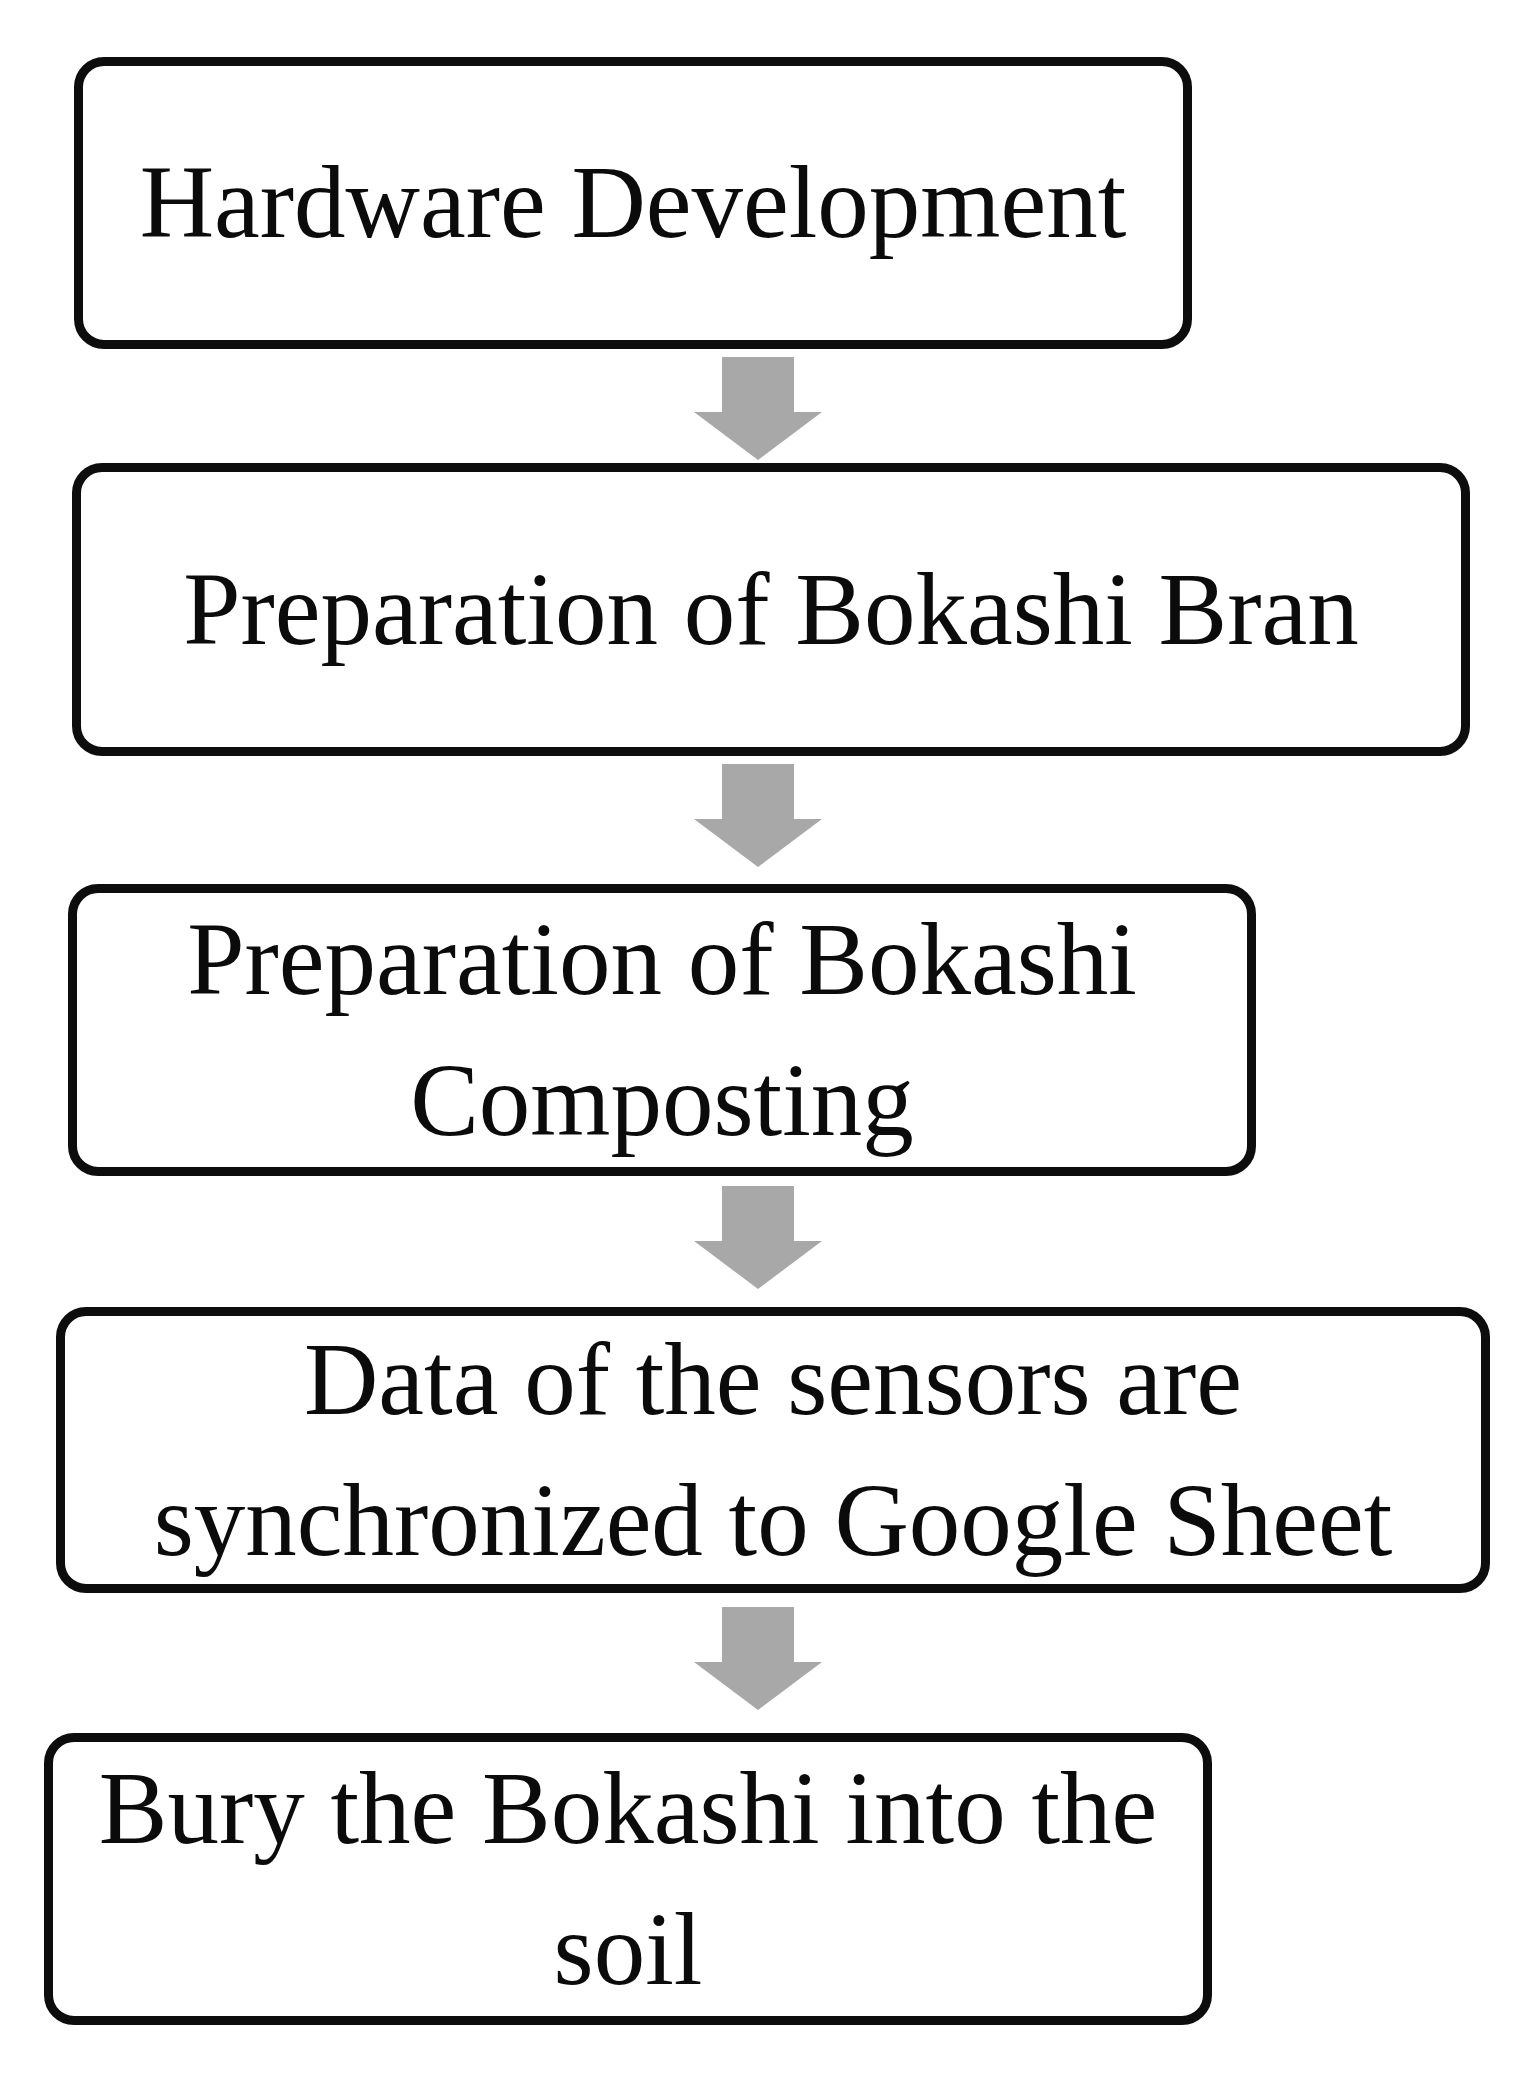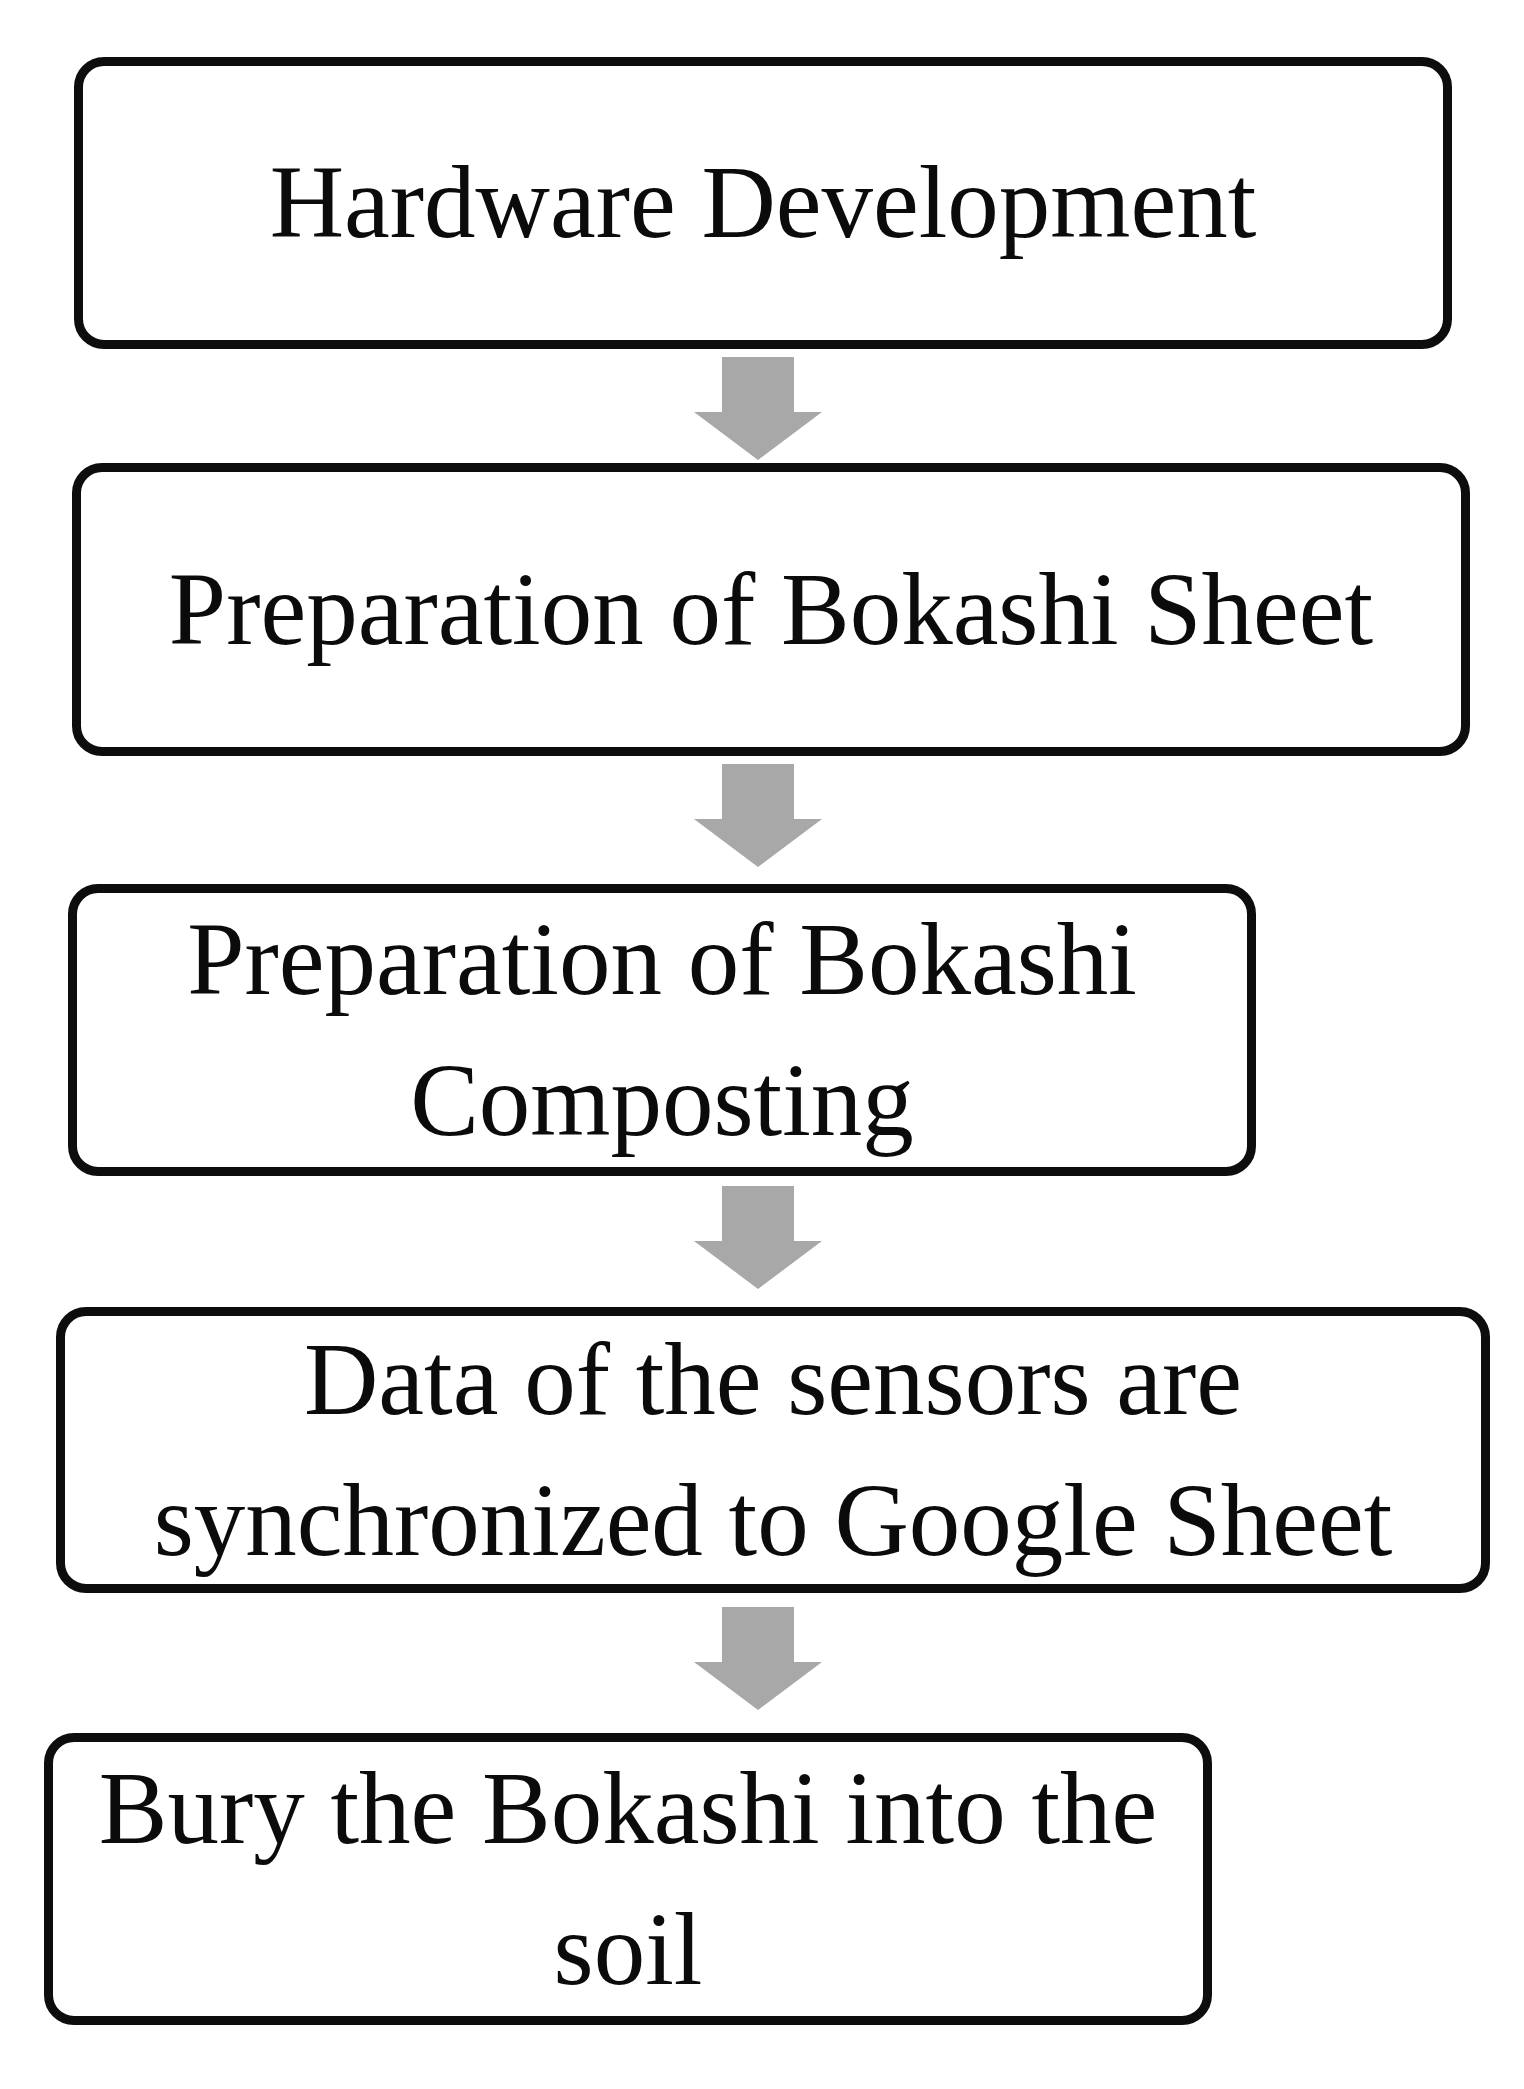--- a/index.html
+++ b/index.html
@@ -24,21 +24,21 @@
     display: flex;
     align-items: center;
     justify-content: center;
     text-align: center;
     padding: 0 40px;
     font-size: 103px;
     line-height: 1.37;
     color: #0b0b0b;
   }
   .step .label { display: block; }
-  .box1 { left: 74px;  top: 57px;   width: 1378px; height: 292px; }
+  .box1 { left: 74px;  top: 57px;   width: 1118px; height: 292px; }
   .box2 { left: 72px;  top: 463px;  width: 1398px; height: 293px; }
   .box3 { left: 68px;  top: 884px;  width: 1188px; height: 292px; }
   .box4 { left: 56px;  top: 1307px; width: 1434px; height: 286px; }
   .box5 { left: 44px;  top: 1733px; width: 1168px; height: 292px; }
   .arrow {
     position: absolute;
     left: 694px;
     width: 128px;
     height: 103px;
     display: block;
@@ -55,21 +55,21 @@
 
   <div class="step box1">
     <span class="label">Hardware Development</span>
   </div>
 
   <svg class="arrow a1" viewBox="0 0 128 103" aria-hidden="true">
     <polygon points="28,0 100,0 100,55 128,55 64,103 0,55 28,55" fill="#a8a8a8"></polygon>
   </svg>
 
   <div class="step box2">
-    <span class="label">Preparation of Bokashi Sheet</span>
+    <span class="label">Preparation of Bokashi Bran</span>
   </div>
 
   <svg class="arrow a2" viewBox="0 0 128 103" aria-hidden="true">
     <polygon points="28,0 100,0 100,55 128,55 64,103 0,55 28,55" fill="#a8a8a8"></polygon>
   </svg>
 
   <div class="step box3">
     <span class="label">Preparation of Bokashi Composting</span>
   </div>
 

